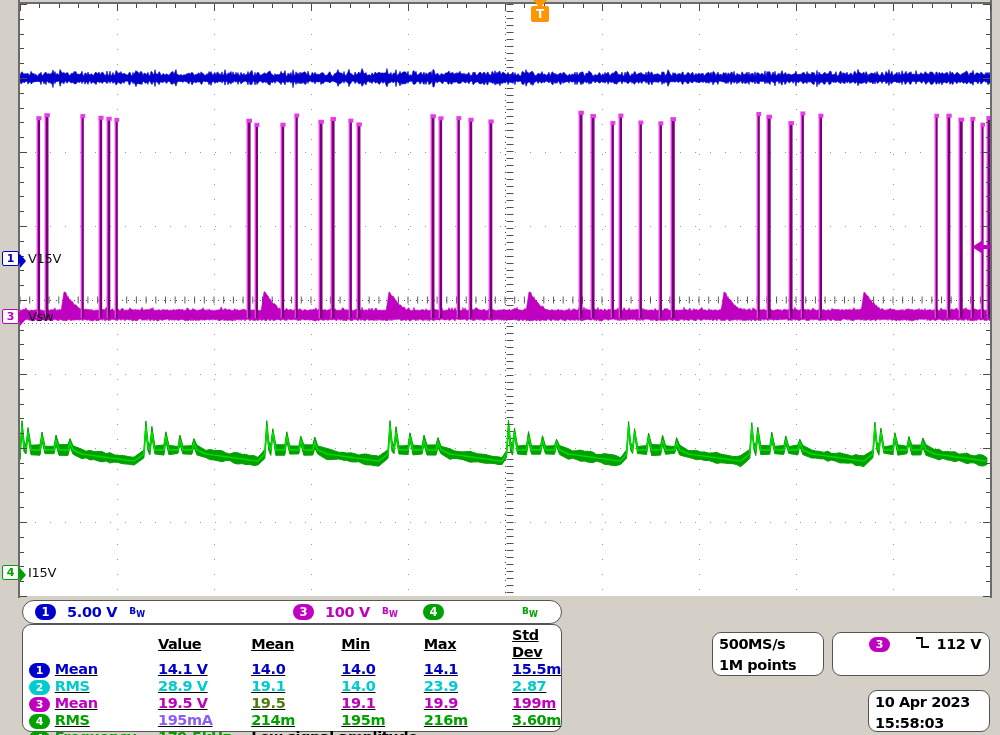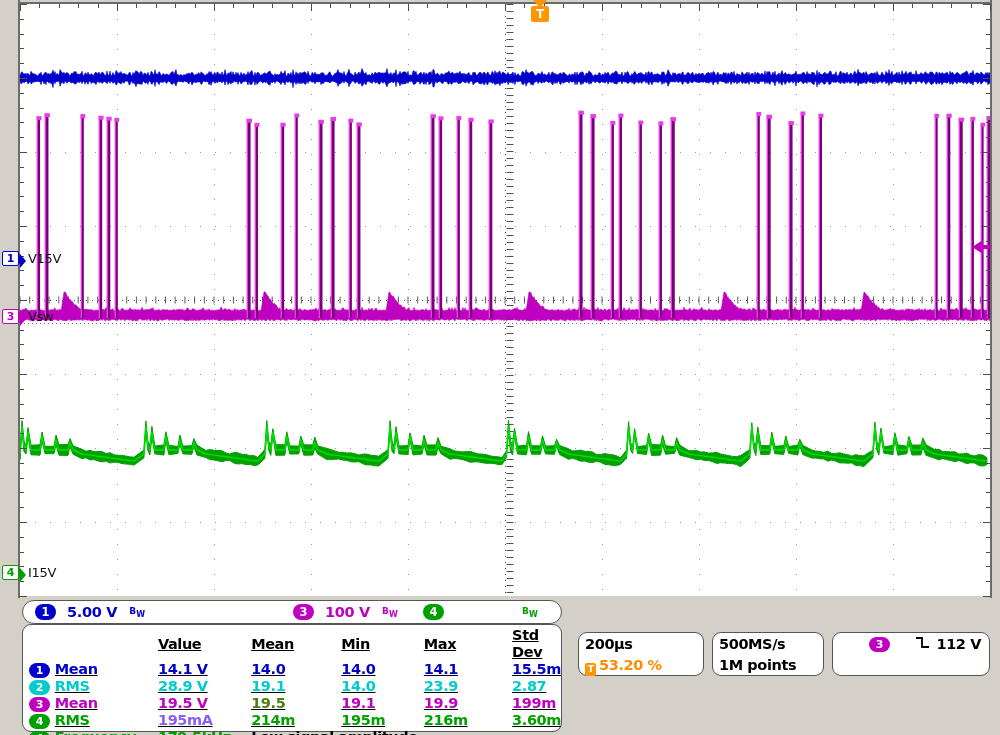--- a/index.html
+++ b/index.html
@@ -668,38 +668,36 @@
           <tr>
             <td class="c-badge-cell"><span class="mb" style="background: rgb(0, 160, 0);">4</span></td>
             <td class="c-name-cell" style="color: rgb(0, 160, 0);">Frequency</td>
             <td class="c-v" style="color: rgb(0, 160, 0);">179.5kHz</td>
             <td colspan="4" style="color: rgb(0, 0, 0);">Low signal amplitude</td>
           </tr>
         </tbody>
     </table>
   </div>
 
-  <div class="panel" id="tbPanel">
-    <div class="pl">200µs</div>
-    <div class="pl">
-      <span id="tIcon">T</span><span class="orange">53.20 %</span>
-    </div>
-  </div>
 
   <div class="panel" id="srPanel">
     <div class="pl">500MS/s</div>
     <div class="pl">1M points</div>
   </div>
 
   <div class="panel" id="trPanel">
     <div class="row">
       <span class="mb" id="trSrc" style="margin-left: 30px; background: rgb(192, 0, 192);">3</span>
       <span class="slopeglyph">
         <svg width="17" height="15" viewBox="0 0 17 15">
             <path d="M2 3 H8 V12 H15" stroke="#000" stroke-width="1.8" fill="none"></path>
           </svg>
       </span>
       <span class="pl trlevel">112 V</span>
     </div>
   </div>
 
+  <div class="panel" id="dtPanel">
+    <div class="pl">10 Apr 2023</div>
+    <div class="pl">15:58:03</div>
+  </div>
 
 </div>
 
 </body></html>

